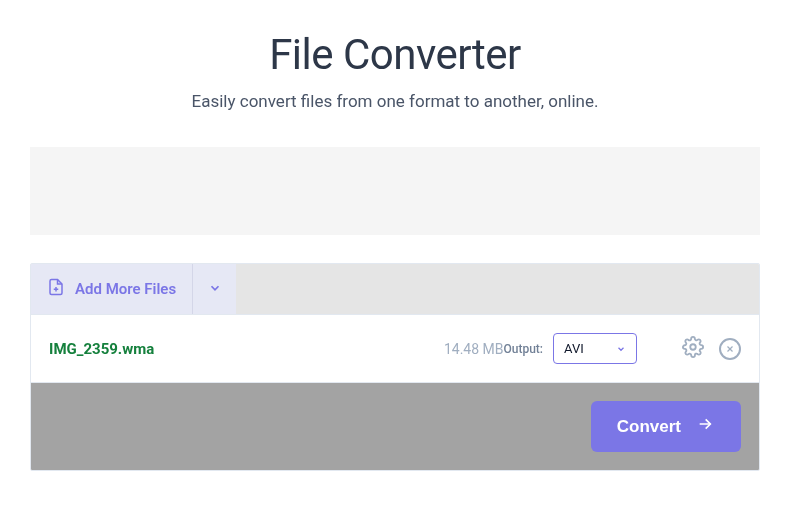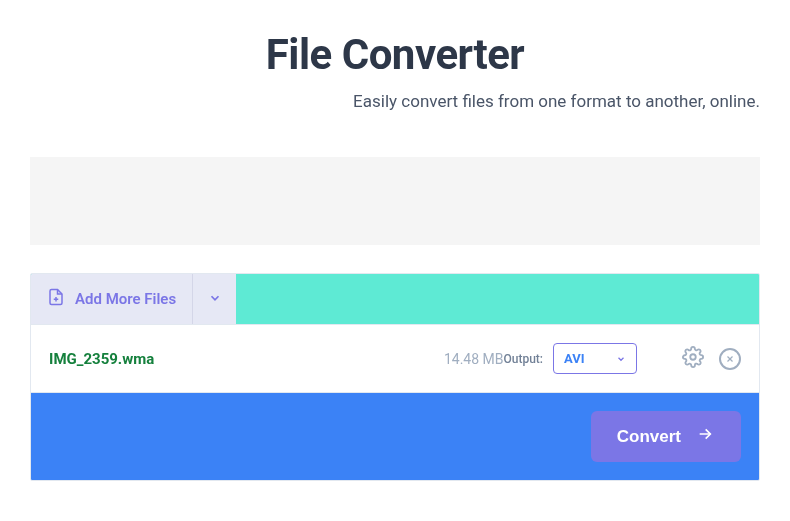--- a/index.html
+++ b/index.html
@@ -13,44 +13,44 @@
       width: 790px;
       height: 521px;
       overflow: hidden;
     }
     .container {
       padding: 30px 30px 0 30px;
     }
     .title {
       text-align: center;
       font-size: 42px;
-      font-weight: 700;
+      font-weight: 400;
       color: #2d3748;
       margin-bottom: 12px;
       letter-spacing: -0.5px;
     }
     .subtitle {
-      text-align: right;
+      text-align: center;
       font-size: 17px;
       color: #4a5568;
-      margin-bottom: 46px;
+      margin-bottom: 36px;
     }
     .ad-placeholder {
       background: #f5f5f5;
       height: 88px;
       margin-bottom: 28px;
     }
     .panel {
       border: 1px solid #e2e8f0;
       border-radius: 2px;
       overflow: hidden;
     }
     .add-bar {
       display: flex;
-      background: #5eead4;
+      background: #e5e5e5;
     }
     .add-more-btn {
       display: flex;
       align-items: center;
       gap: 10px;
       background: #e6e8f5;
       padding: 13px 16px;
       cursor: pointer;
       font-size: 15px;
       font-weight: 600;
@@ -103,22 +103,22 @@
       justify-content: space-between;
       border: 1.5px solid #7b76e6;
       border-radius: 4px;
       padding: 5px 10px;
       width: 84px;
       cursor: pointer;
       margin-right: 44px;
     }
     .output-value {
       font-size: 13px;
-      font-weight: 700;
-      color: #3b82f6;
+      font-weight: 400;
+      color: #0f172a;
     }
     .output-select svg {
       width: 10px;
       height: 10px;
       stroke: #7b76e6;
     }
     .gear-btn {
       display: flex;
       align-items: center;
       justify-content: center;
@@ -143,21 +143,21 @@
       cursor: pointer;
     }
     .close-btn svg {
       width: 10px;
       height: 10px;
       stroke: #a0aec0;
     }
     .footer-bar {
       display: flex;
       justify-content: flex-end;
-      background: #3b82f6;
+      background: #a3a3a3;
       padding: 18px 18px;
       border-top: 1px solid #e2e8f0;
     }
     .convert-btn {
       display: flex;
       align-items: center;
       gap: 14px;
       background: #7b76e6;
       color: #ffffff;
       border: none;

